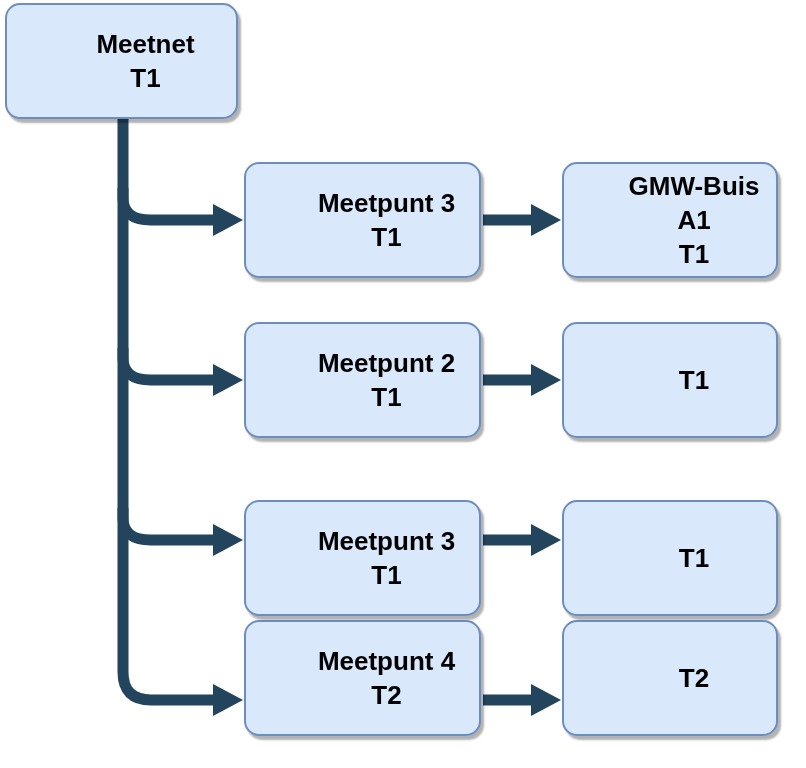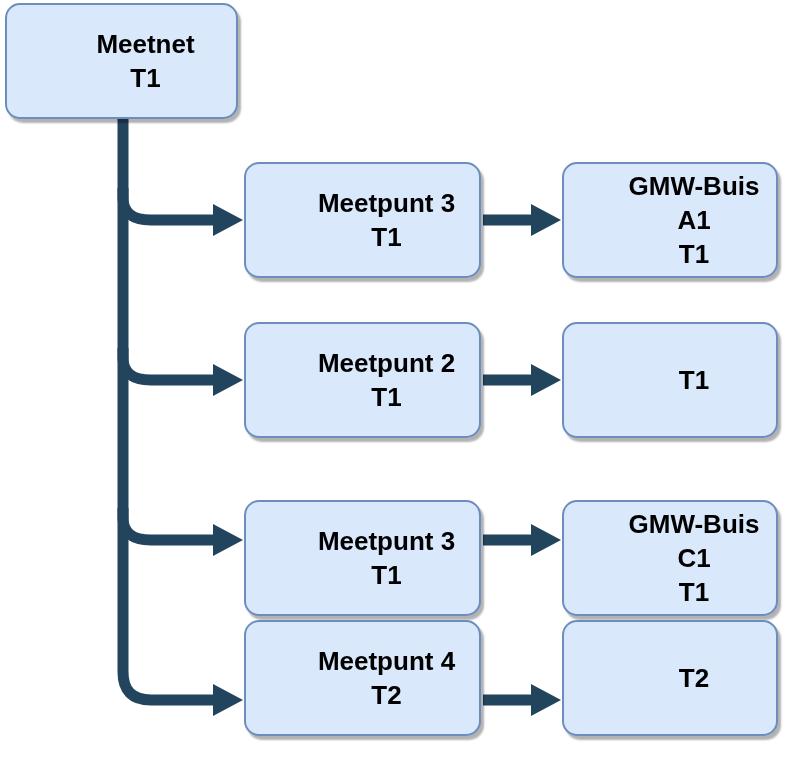--- a/index.html
+++ b/index.html
@@ -107,21 +107,20 @@
   </div>
   <div class="node col-gmw row-1">
     <span>T1</span>
   </div>
 
   <div class="node col-meetpunt row-2">
     <span>Meetpunt 3</span>
     <span>T1</span>
   </div>
   <div class="node col-gmw row-2">
-    <span>GMW-Buis C1</span>
     <span>T1</span>
   </div>
 
   <div class="node col-meetpunt row-3">
     <span>Meetpunt 4</span>
     <span>T2</span>
   </div>
   <div class="node col-gmw row-3">
     <span>T2</span>
   </div>

